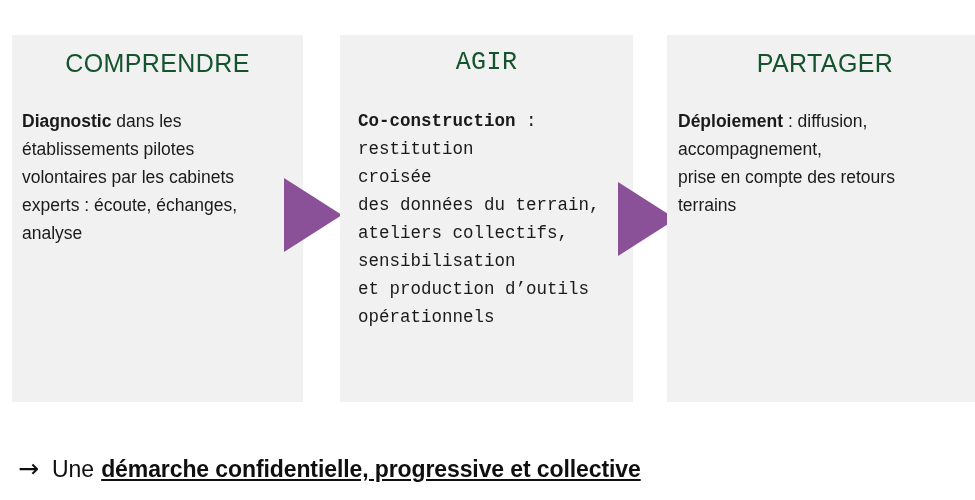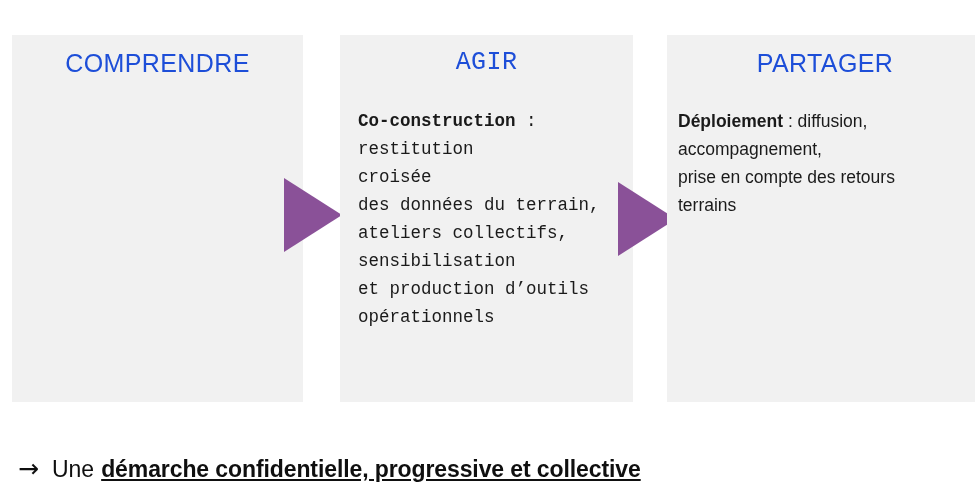--- a/index.html
+++ b/index.html
@@ -39,21 +39,21 @@
 
   .panel-title {
     position: absolute;
     left: 0;
     right: 0;
     top: 11px;
     text-align: center;
     font-size: 25px;
     line-height: 34px;
     letter-spacing: 0.4px;
-    color: #1d4ed8;
+    color: #14532d;
     font-weight: 400;
     white-space: nowrap;
   }
 
   .panel-body {
     position: absolute;
     top: 72px;
     font-size: 17.5px;
     line-height: 28px;
     color: #1a1a1a;
@@ -108,20 +108,25 @@
     text-decoration: underline;
   }
 </style>
 </head>
 <body>
 
 <div id="slide">
 
   <div class="panel" id="panel-0">
     <div class="panel-title">COMPRENDRE</div>
+    <div class="panel-body"><span class="lead">Diagnostic</span><span> dans les
+établissements pilotes
+volontaires par les cabinets
+experts : écoute, échanges,
+analyse</span></div>
   </div>
 
   <svg class="arrow-connector" id="arrow-0" viewBox="0 0 60 76">
     <polygon points="1,1 59,38 1,75" fill="#8A5198"></polygon>
   </svg>
 
   <div class="panel" id="panel-1">
     <div class="panel-title">AGIR</div>
     <div class="panel-body"><span class="lead">Co-construction</span><span> : restitution
 croisée

